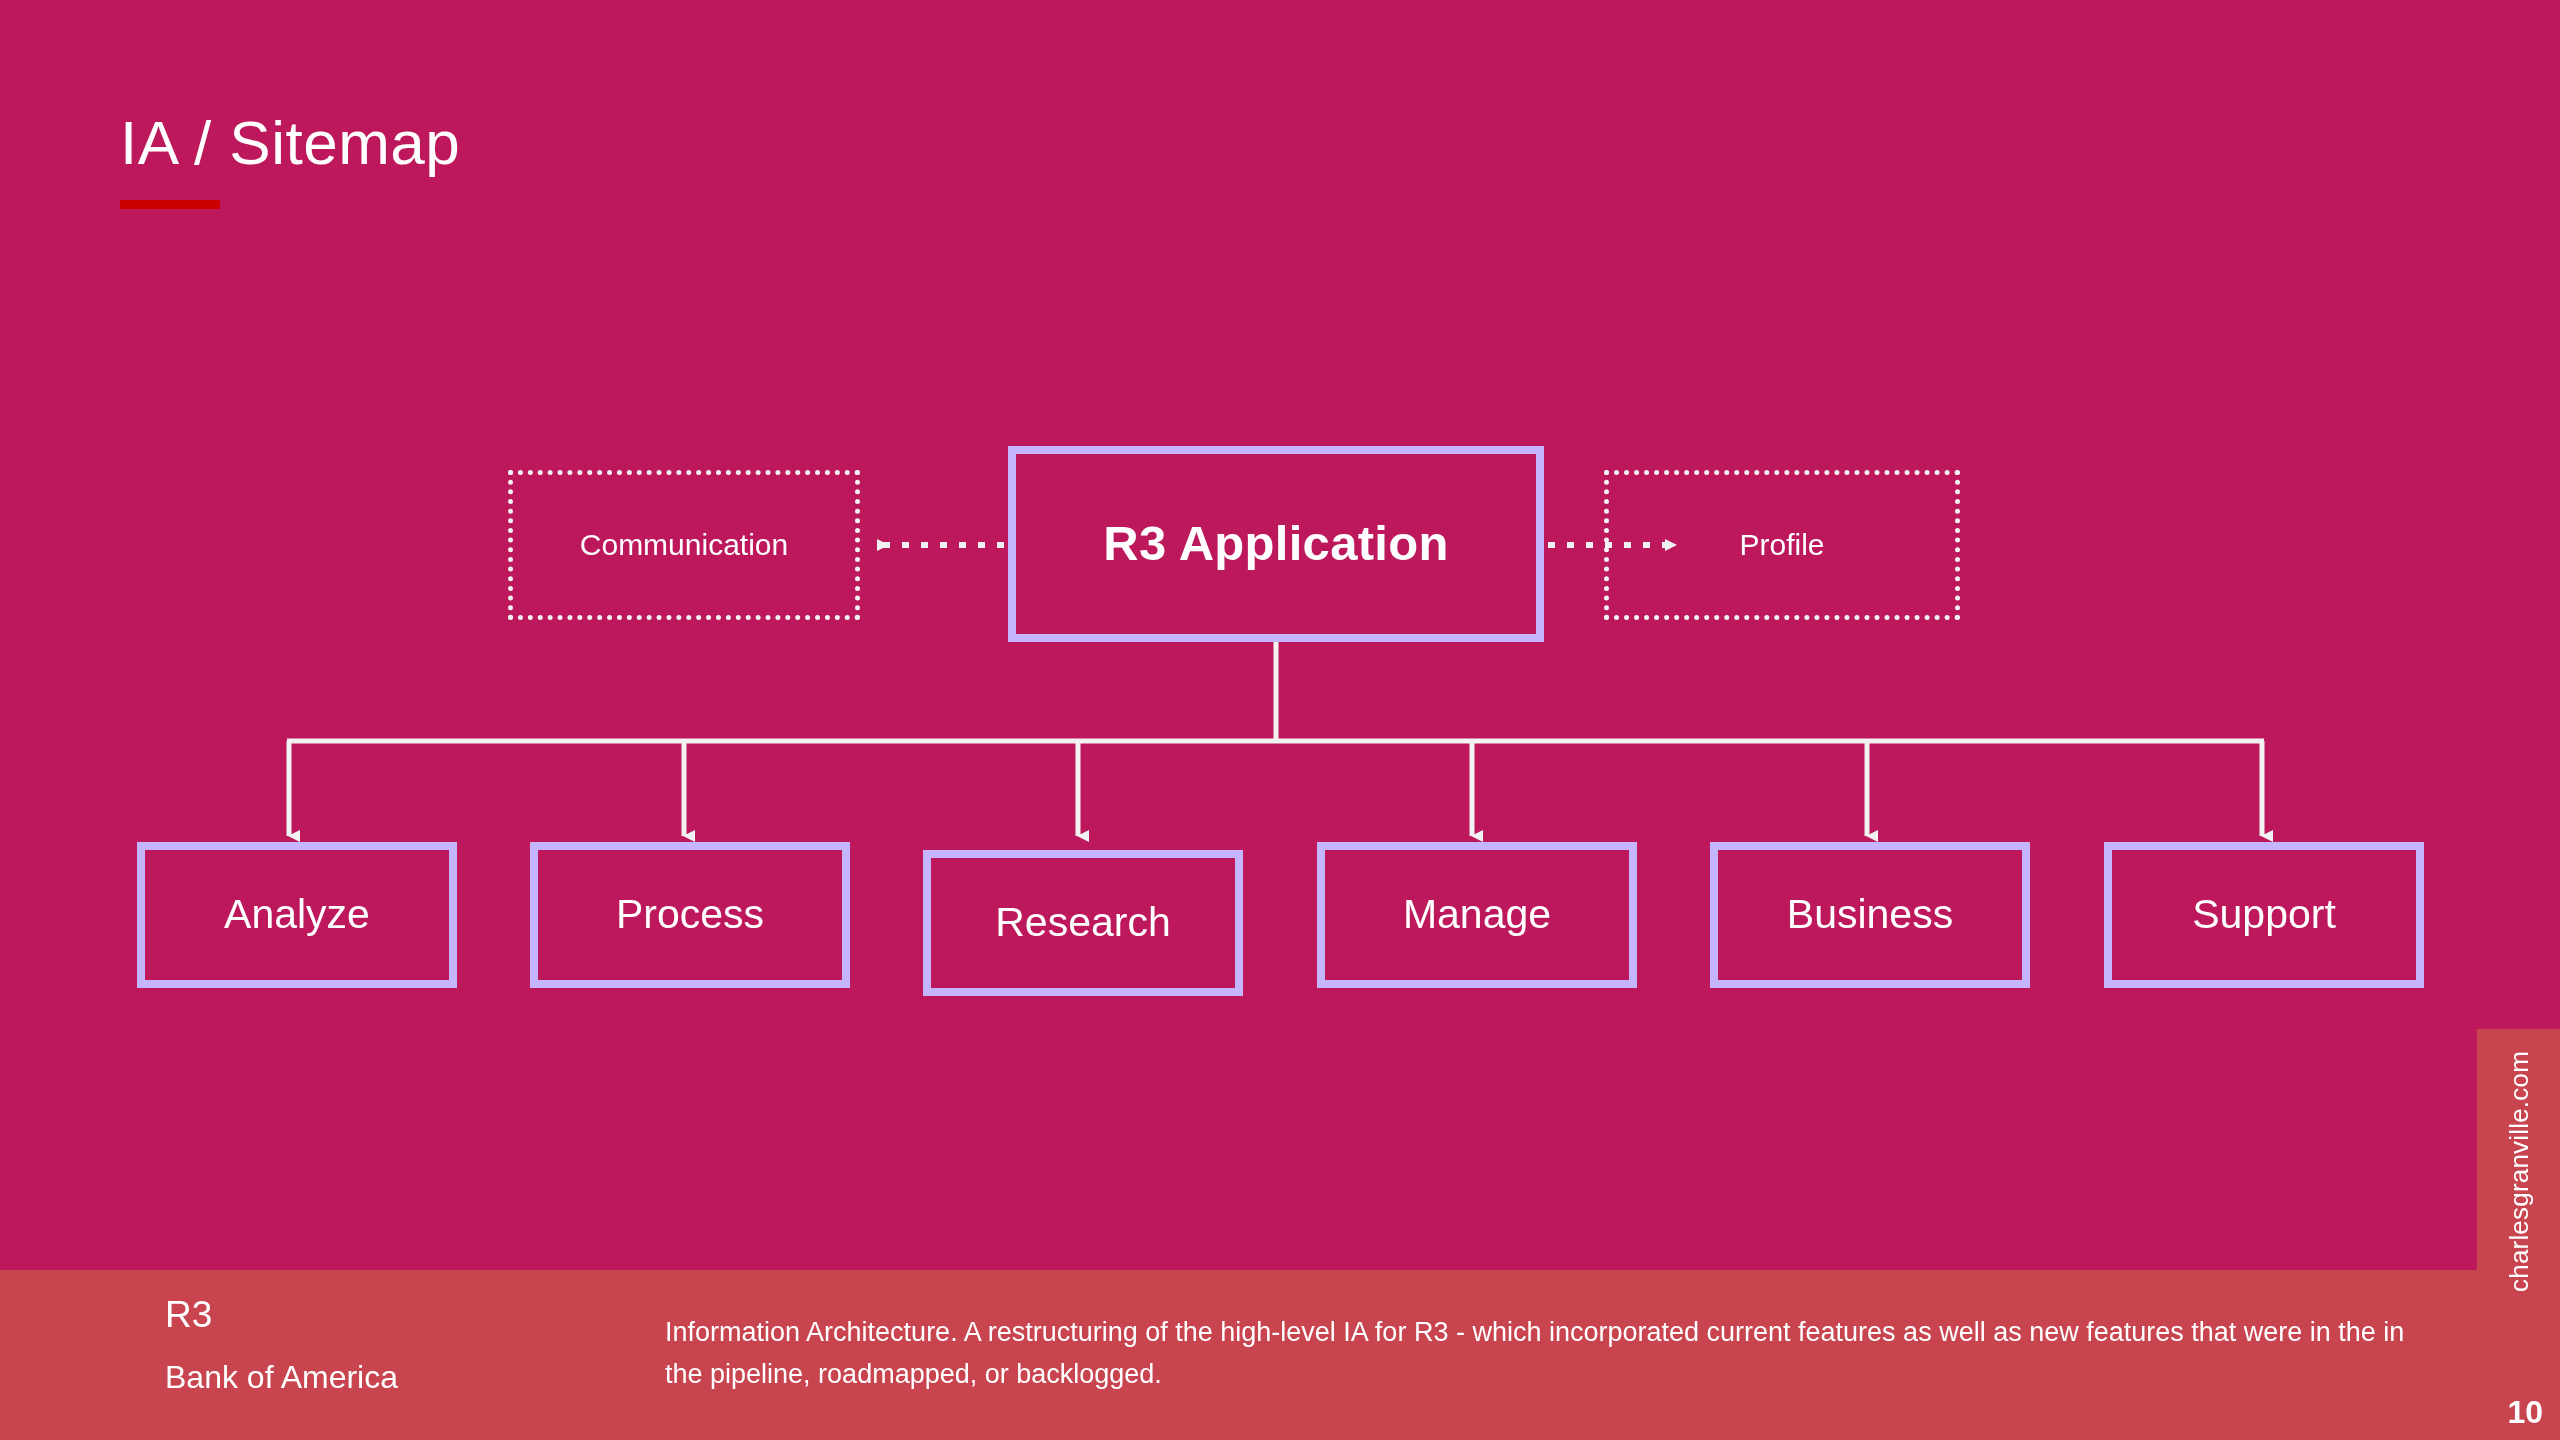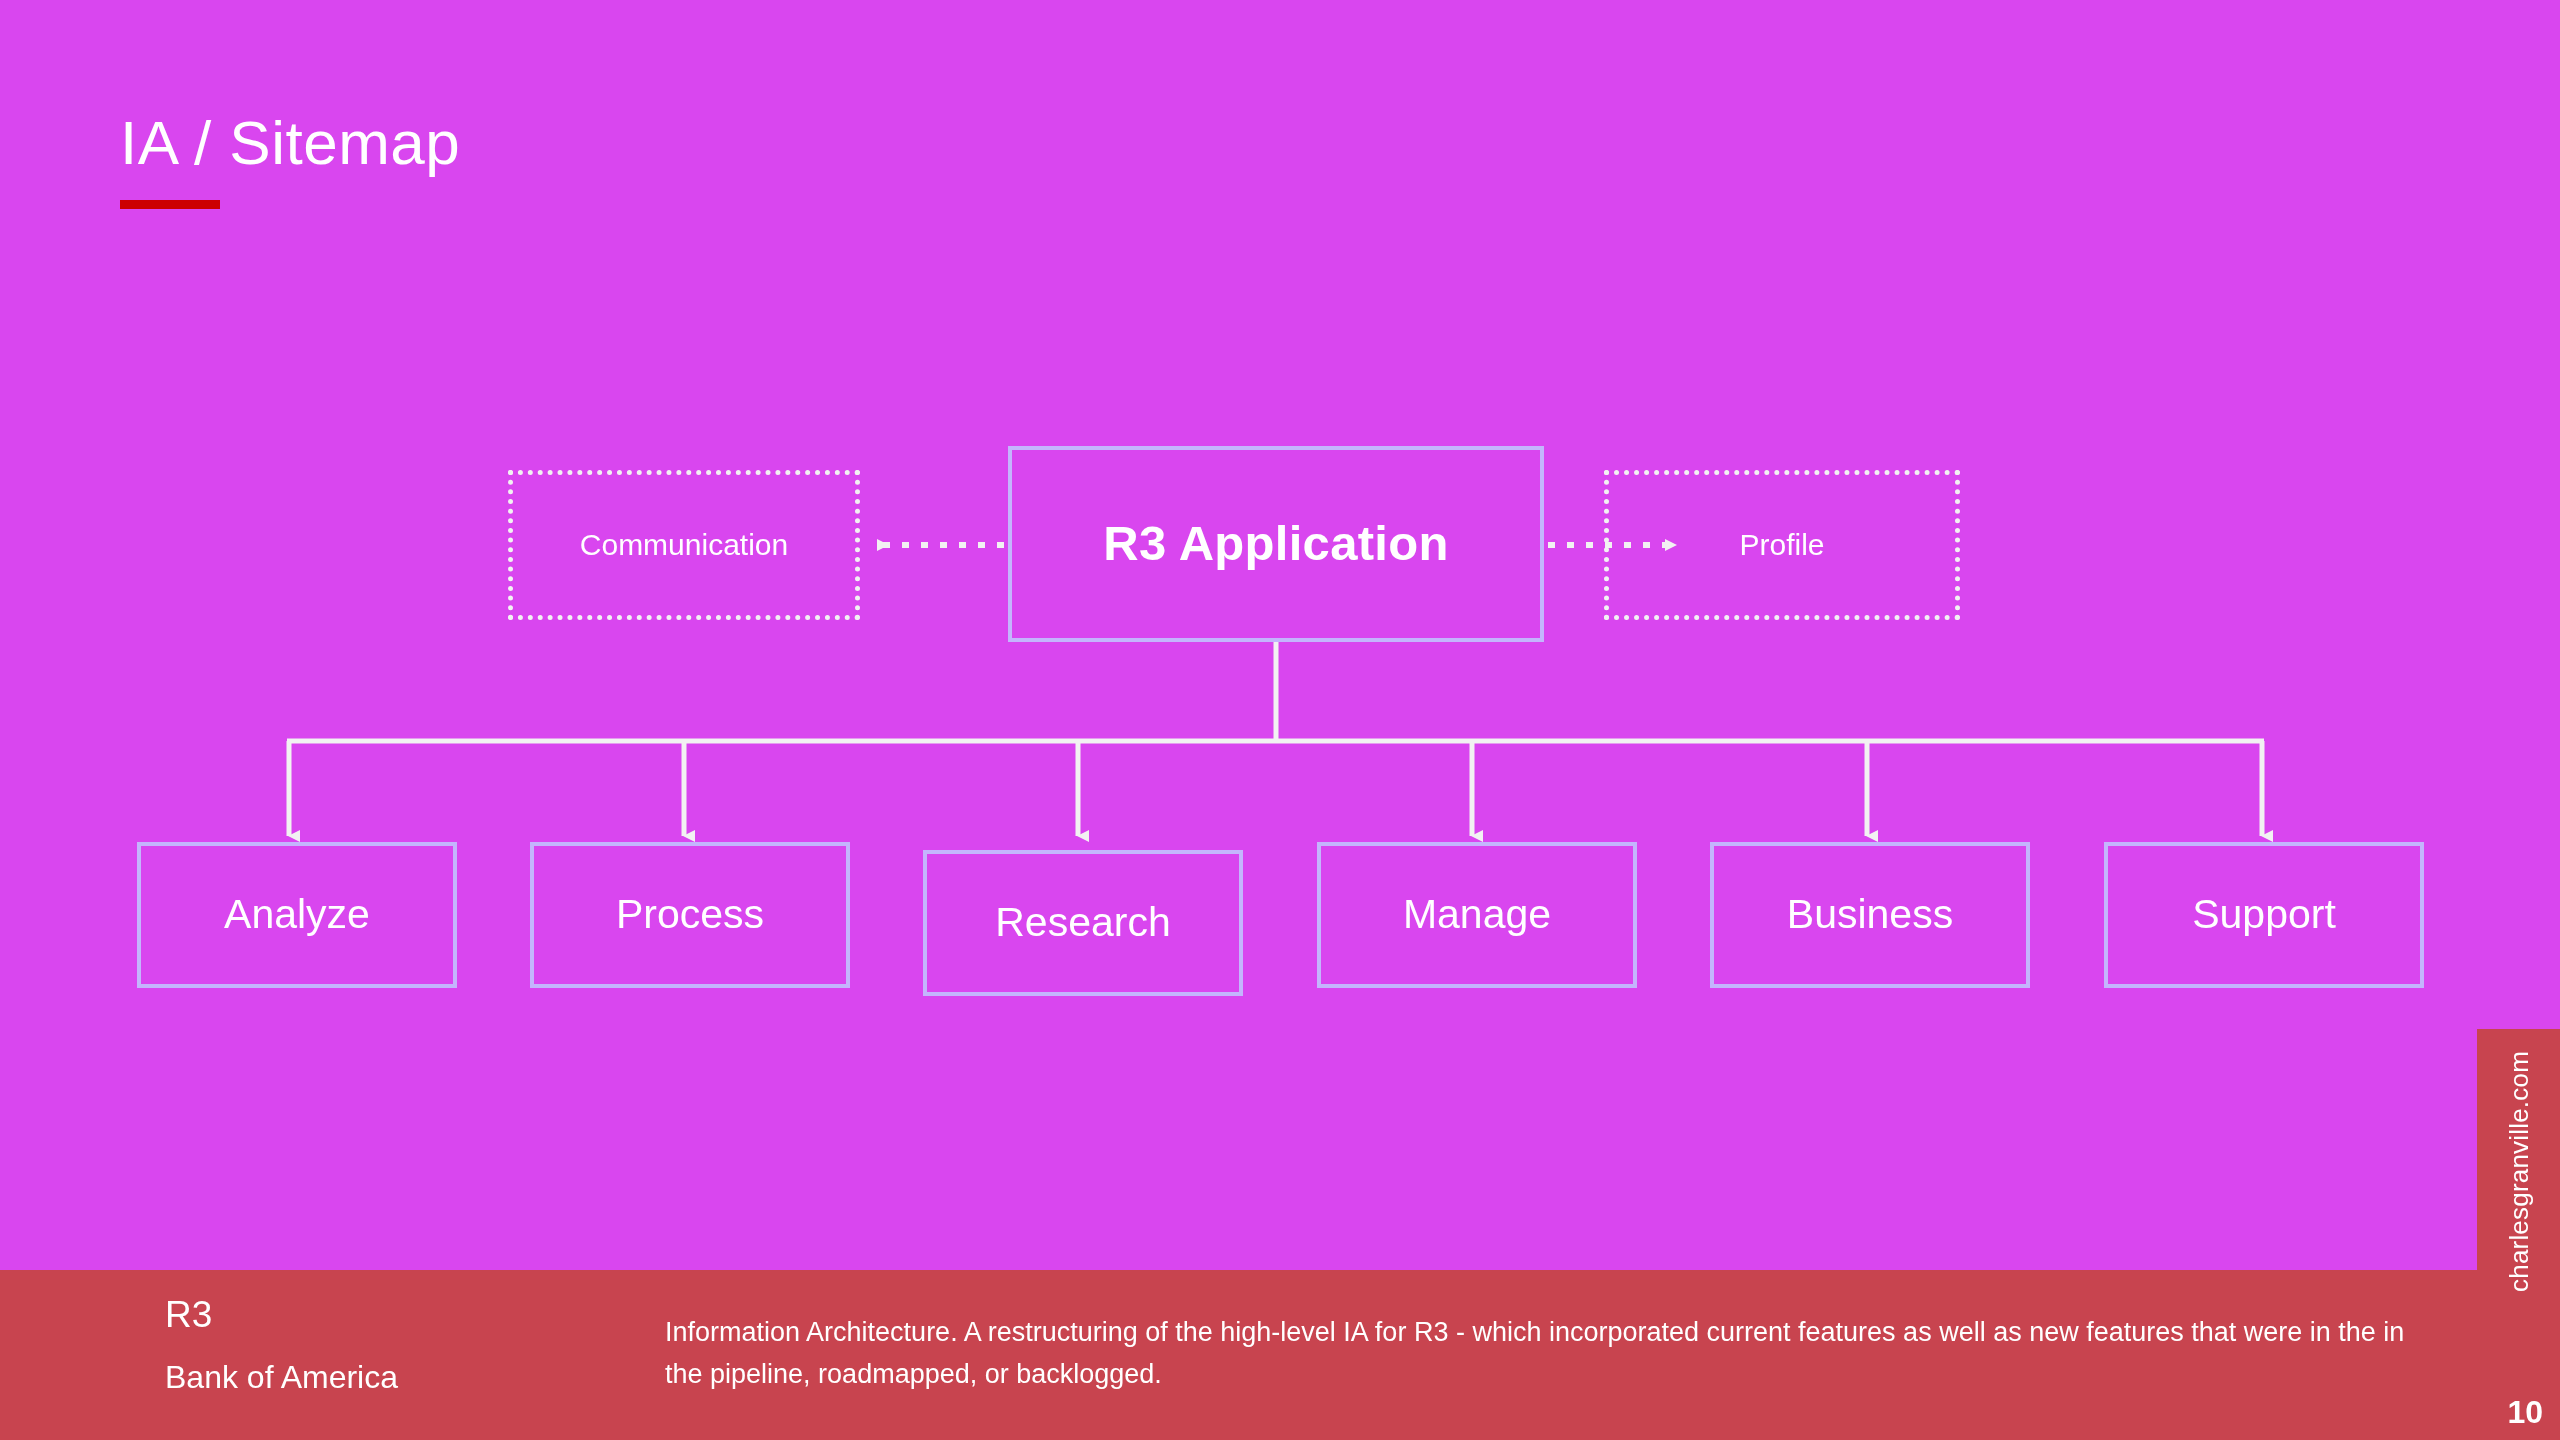--- a/index.html
+++ b/index.html
@@ -13,21 +13,21 @@
     position: relative;
     overflow: hidden;
     font-family: "Liberation Sans", sans-serif;
     -webkit-font-smoothing: antialiased;
   }
 
   
   #slide {
     position: absolute;
     inset: 0;
-    background: #d946ef;
+    background: #be185d;
   }
 
   
   #title-block {
     position: absolute;
     left: 120px;
     top: 112px;
   }
   #page-title {
     font-size: 62px;
@@ -54,21 +54,21 @@
   }
   .node {
     position: absolute;
     box-sizing: border-box;
     display: flex;
     align-items: center;
     justify-content: center;
     color: #ffffff;
   }
   .node.solid {
-    border: 4px solid #c4b5fd;
+    border: 8px solid #c4b5fd;
   }
   .node.dotted {
     border: 5px dotted #f2f2f2;
   }
   .node-label {
     display: block;
     line-height: 1.05;
     white-space: nowrap;
   }
 

